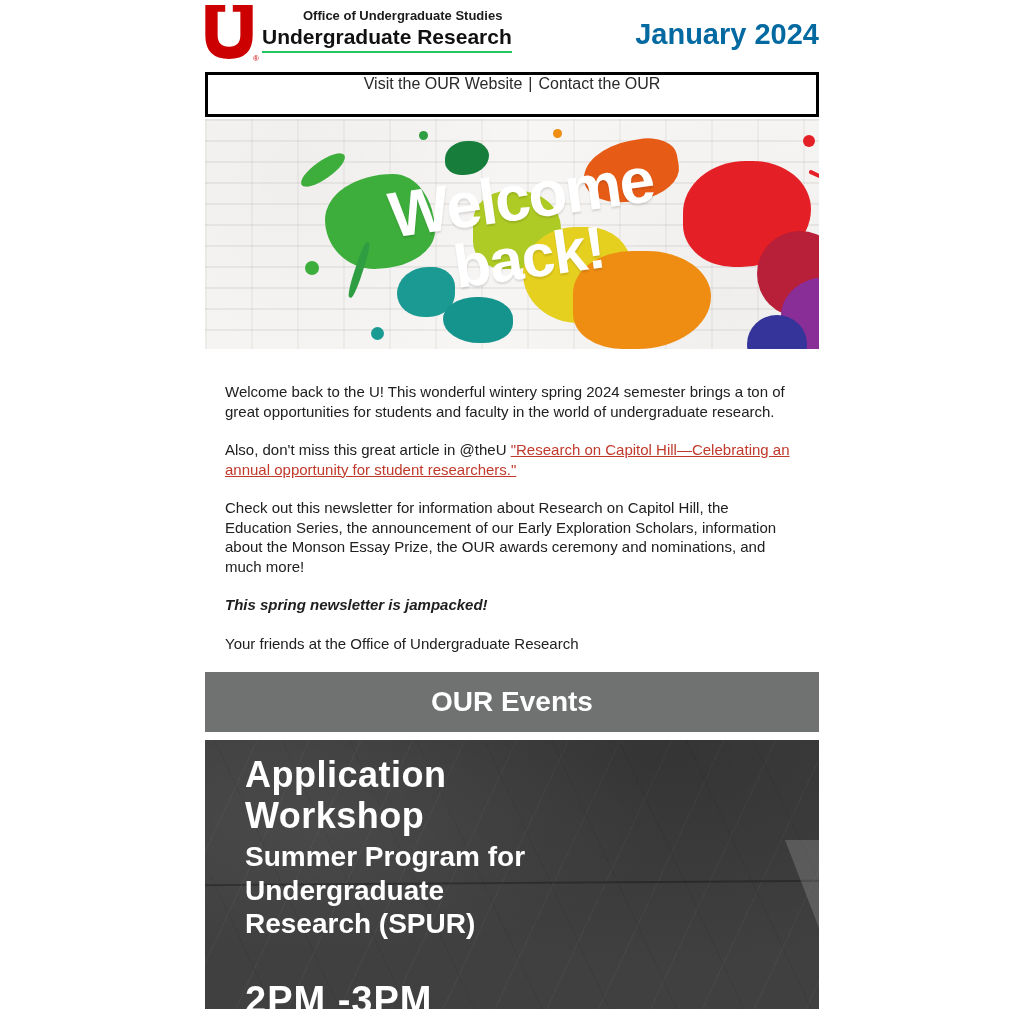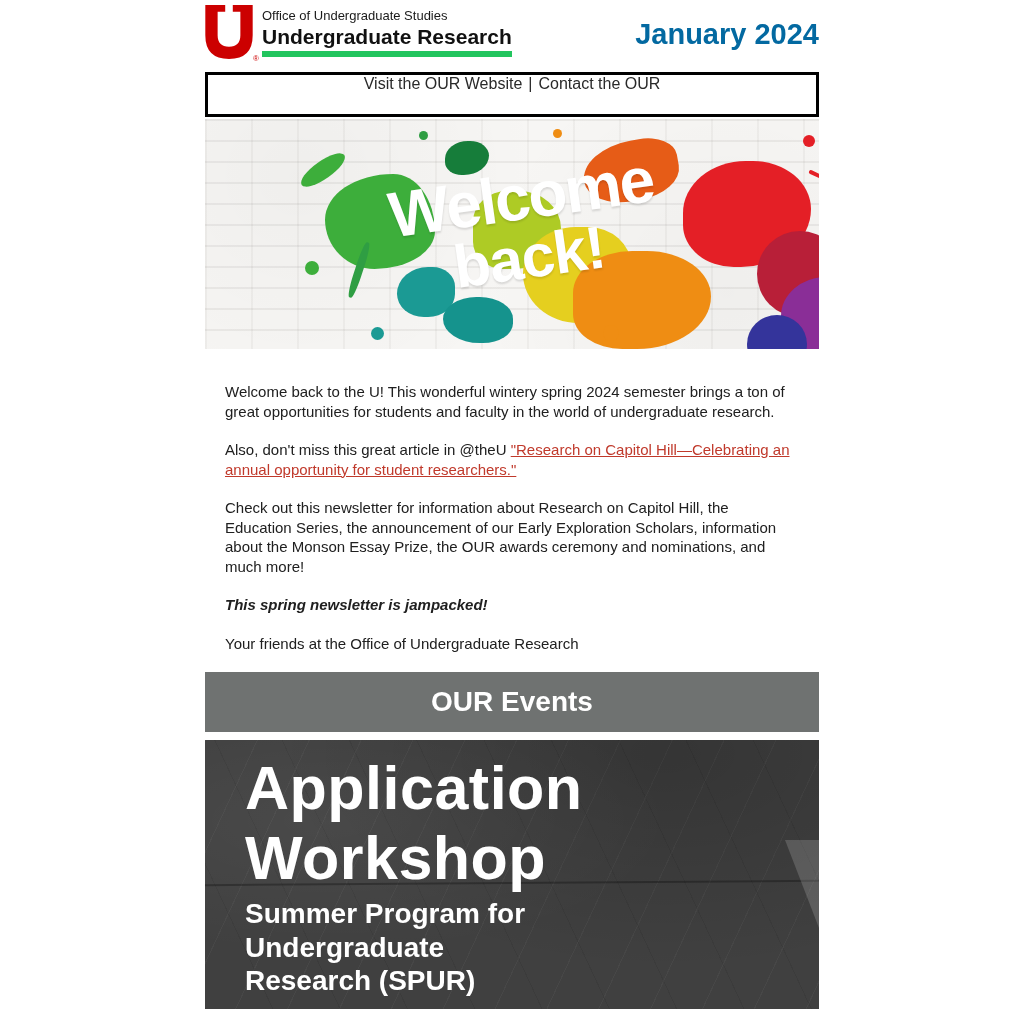--- a/index.html
+++ b/index.html
@@ -8,22 +8,22 @@
   .page { position:relative; width:1024px; height:1024px; background:#fff; }
   .content { position:relative; width:614px; margin-left:205px; }
 
   
   .header { display:flex; align-items:flex-start; justify-content:space-between; padding-top:5px; height:69px; }
   .brand { display:flex; align-items:flex-start; }
   .block-u { position:relative; width:48px; height:56px; flex:0 0 auto; }
   .block-u svg { display:block; width:48px; height:54px; }
   .reg-mark { position:absolute; right:-6px; bottom:-2px; font-size:8px; color:#cc0000; }
   .brand-text { margin-left:9px; padding-top:4px; }
-  .brand-office { font-size:13px; font-weight:normal; color:#1a1a1a; line-height:1.15; }
-  .brand-title { display:inline-block; font-size:21px; font-weight:bold; color:#111; line-height:1.2; border-bottom:6px solid #22c55e; padding-bottom:2px; }
+  .brand-office { font-size:13px; font-weight:bold; color:#1a1a1a; line-height:1.15;margin-left:41px; }
+  .brand-title { display:inline-block; font-size:21px; font-weight:bold; color:#111; line-height:1.2; border-bottom:2px solid #22c55e; padding-bottom:2px; }
   .brand-univ { font-family:"Liberation Serif", serif; font-size:16px; color:#3f3f3f; letter-spacing:0.8px; margin-top:2px; }
   .issue-date { font-size:29px; font-weight:bold; color:#0369a1; padding-top:13px; }
 
   
   .nav-box { margin-top:3px; height:45px; border:3px solid #000; background:#fff;
              display:flex; align-items:flex-start; justify-content:center; gap:6px;
              font-size:16px; color:#2a2a2a; }
   .nav-box a { color:#2a2a2a; text-decoration:none; cursor:pointer; }
 
   
@@ -61,21 +61,21 @@
              radial-gradient(ellipse at 75% 5%, rgba(0,0,0,0.18), transparent 60%),
              repeating-linear-gradient(115deg, rgba(255,255,255,0.035) 0 1px, transparent 1px 47px),
              repeating-linear-gradient(65deg, rgba(0,0,0,0.07) 0 1px, transparent 1px 61px);
            color:#fff; }
   .flyer-crease { position:absolute; left:0; right:0; top:142px; height:2px;
                   background:rgba(0,0,0,0.28); transform:rotate(-0.4deg); }
   .flyer-fold { position:absolute; right:0; top:100px; width:34px; height:88px;
                 background:rgba(255,255,255,0.16);
                 clip-path:polygon(100% 0, 100% 100%, 0 0); }
   .flyer-inner { position:relative; z-index:2; padding:14px 0 0 40px; }
-  .flyer-title { font-size:61px; font-weight:bold; line-height:1.14; max-width:330px; letter-spacing:0.5px; }
+  .flyer-title { font-size:36px; font-weight:bold; line-height:1.14; max-width:330px; letter-spacing:0.5px; }
   .flyer-subtitle { font-size:28px; font-weight:bold; line-height:1.2; max-width:320px; margin-top:4px; }
   .flyer-time { font-size:38px; font-weight:bold; margin-top:38px; letter-spacing:1px; }
   .photo-circle { position:absolute; left:215px; top:167px; width:640px; height:640px;
                   border-radius:50%; overflow:hidden; z-index:1;
                   background:linear-gradient(100deg, #b4aa0 0%, #bcc0c4 40%, #ccd3d8 60%, #e8eef1 78%, #c9d3d9 100%); }
 </style>
 </head>
 <body>
 
 <div class="page">

